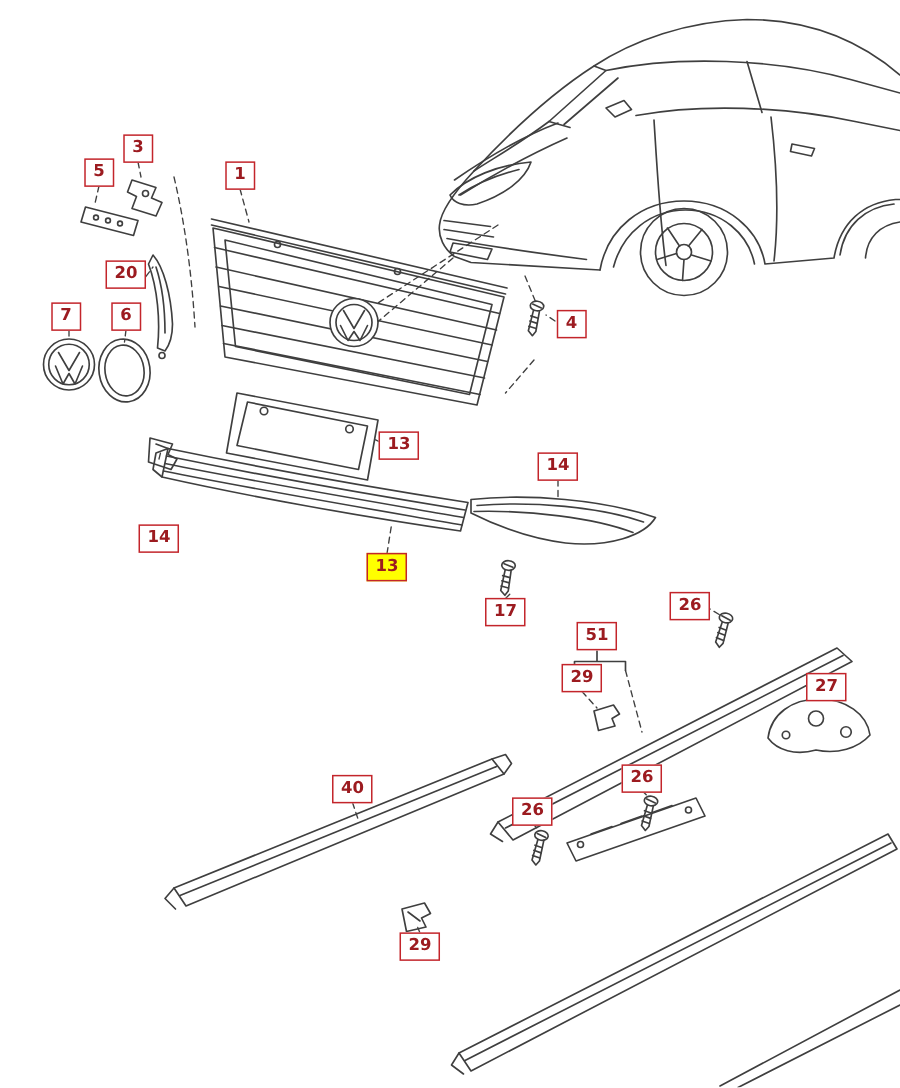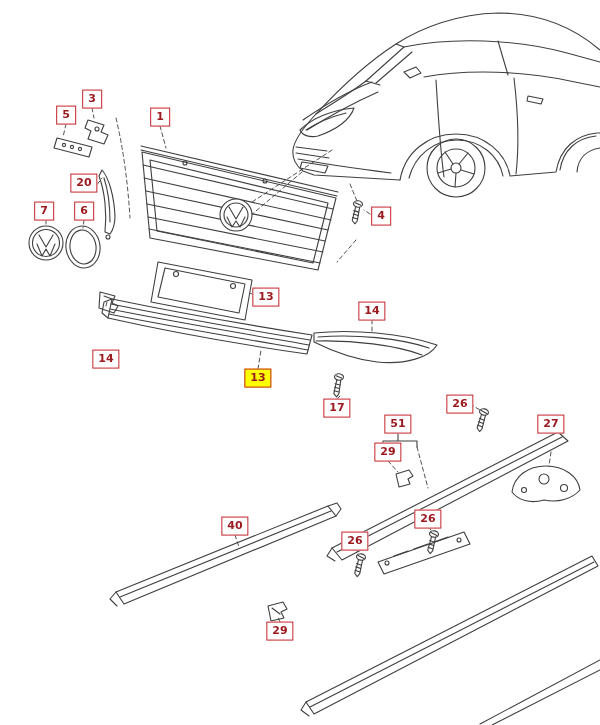--- a/index.html
+++ b/index.html
@@ -237,20 +237,20 @@
       <div class="part-label" style="left: 44px; top: 211px;">7</div>
       <div class="part-label" style="left: 381px; top: 216px;">4</div>
       <div class="part-label" style="left: 266px; top: 297px;">13</div>
       <div class="part-label" style="left: 106px; top: 315px; margin-top: 44px;">14</div>
       <div class="part-label" style="left: 372px; top: 311px;">14</div>
       <div class="part-label highlighted" style="left: 258px; top: 378px;">13</div>
       <div class="part-label" style="left: 337px; top: 408px;">17</div>
       <div class="part-label" style="left: 460px; top: 404px;">26</div>
       <div class="part-label" style="left: 398px; top: 424px;">51</div>
       <div class="part-label" style="left: 388px; top: 452px;">29</div>
-      <div class="part-label" style="left: 551px; top: 424px;">27</div>
+      <div class="part-label" style="left: 551px; top: 458px;">27</div>
       <div class="part-label" style="left: 235px; top: 526px;">40</div>
       <div class="part-label" style="left: 428px; top: 519px;">26</div>
       <div class="part-label" style="left: 355px; top: 541px;">26</div>
       <div class="part-label" style="left: 280px; top: 631px;">29</div>
     </div>
 
 </div>
 
 </body></html>

